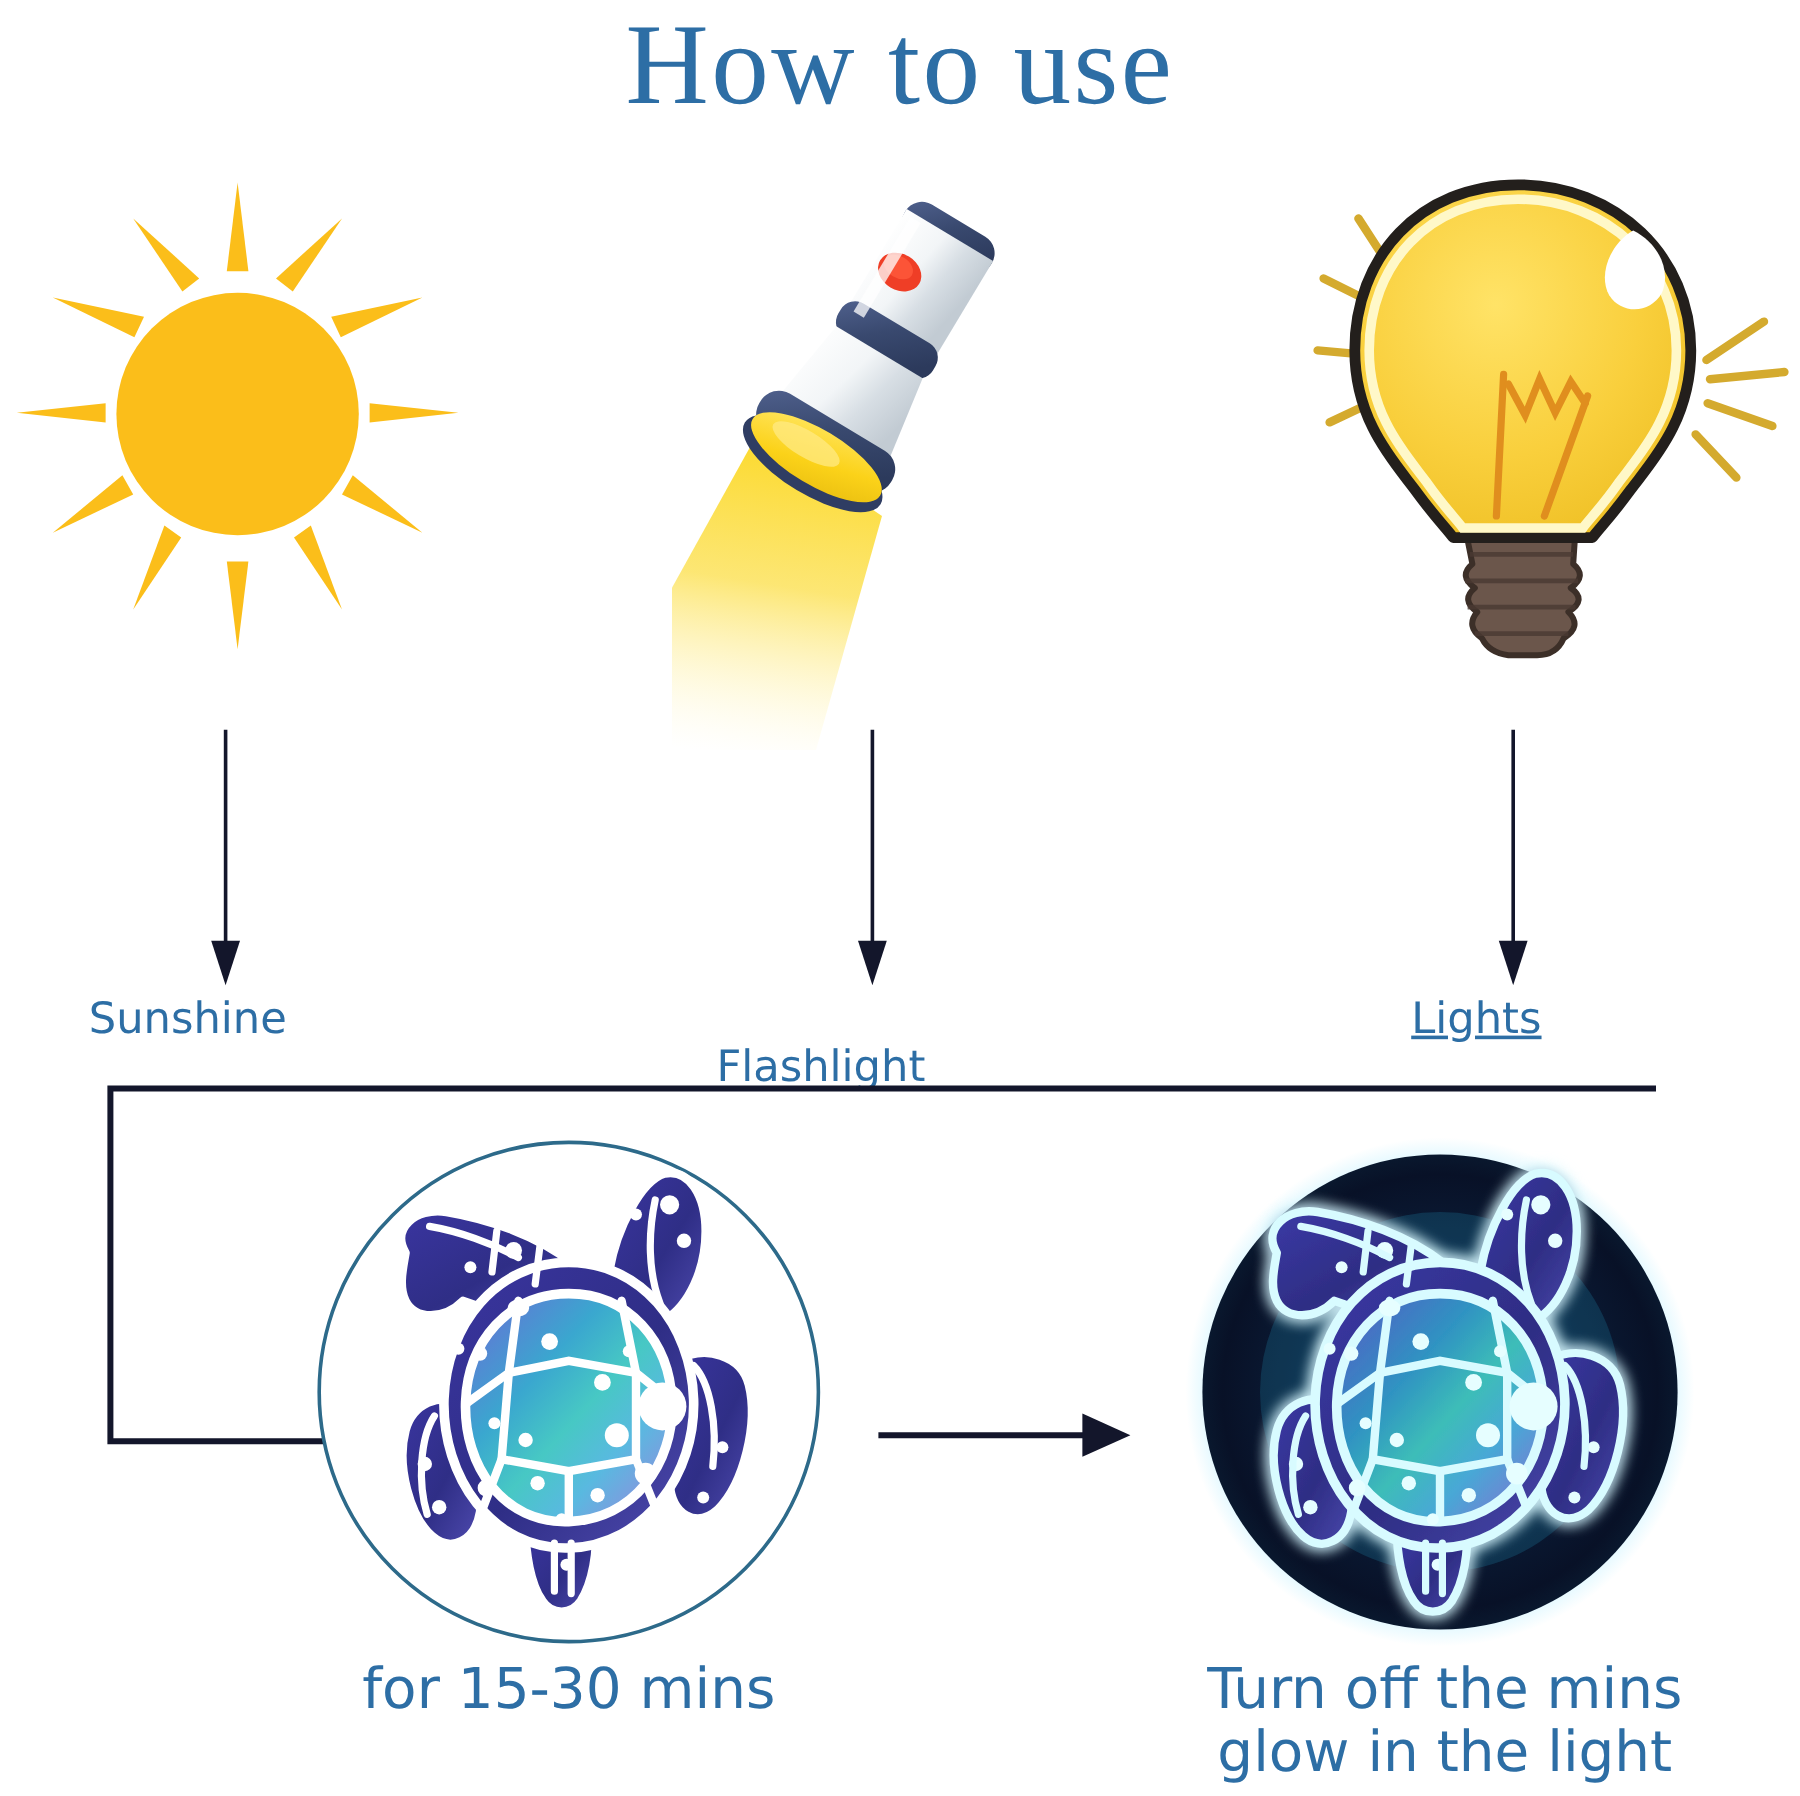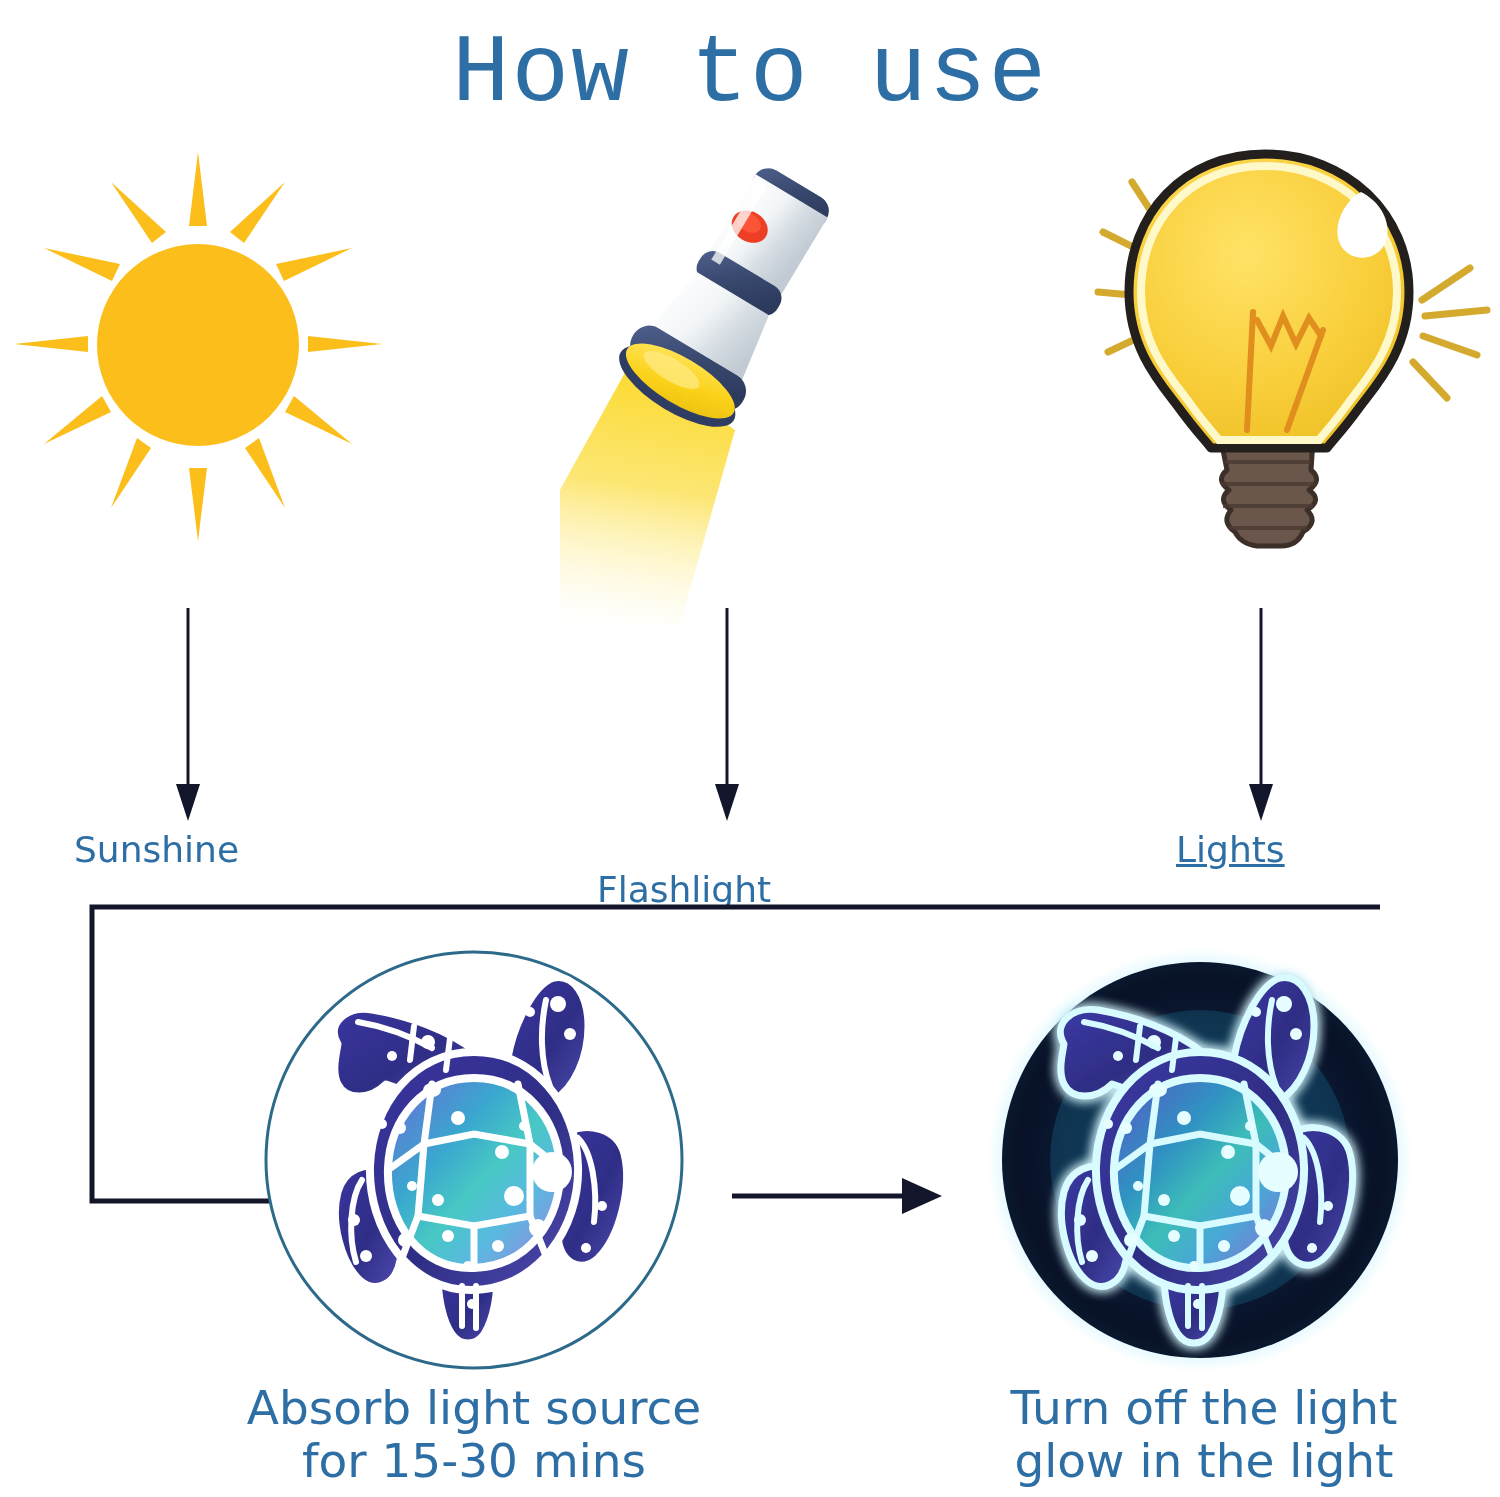--- a/index.html
+++ b/index.html
@@ -14,27 +14,26 @@
     background:#ffffff;
     overflow:hidden;
   }
 
   
   #title{
     position:absolute;
     left:0; top:4px;
     width:1500px;
     text-align:center;
-    font-family:Liberation Mono, monospace;
+    font-family:Liberation Serif, serif;
     font-size:96px;
     font-weight:400;
     letter-spacing:2px;
     color:#2d6ea5;
     line-height:1.05;
-    margin-top:21px;
   }
 
   
   .abs{position:absolute;}
 
   
   #sun-wrap{left:8px; top:148px; width:380px; height:400px;}
 
   
   #flash-wrap{left:560px; top:130px; width:380px; height:500px;}
@@ -443,21 +442,20 @@
           <path d="M284,52 C278,80 278,112 288,138"></path>
           <path d="M316,190 C330,204 336,240 332,274"></path>
           <path d="M100,232 C88,250 86,288 94,314"></path>
           <path d="M200,338 L200,378 M214,338 L214,380"></path>
         </g>
       </g>
     </svg>
   </div>
 
   <div class="caption" id="cap-left">
-    <span class="cap-line">Absorb light source</span>
     <span class="cap-line">for 15-30 mins</span>
   </div>
   <div class="caption" id="cap-right">
-    <span class="cap-line">Turn off the light</span>
+    <span class="cap-line">Turn off the mins</span>
     <span class="cap-line">glow in the light</span>
   </div>
 
 </div>
 
 </body></html>

